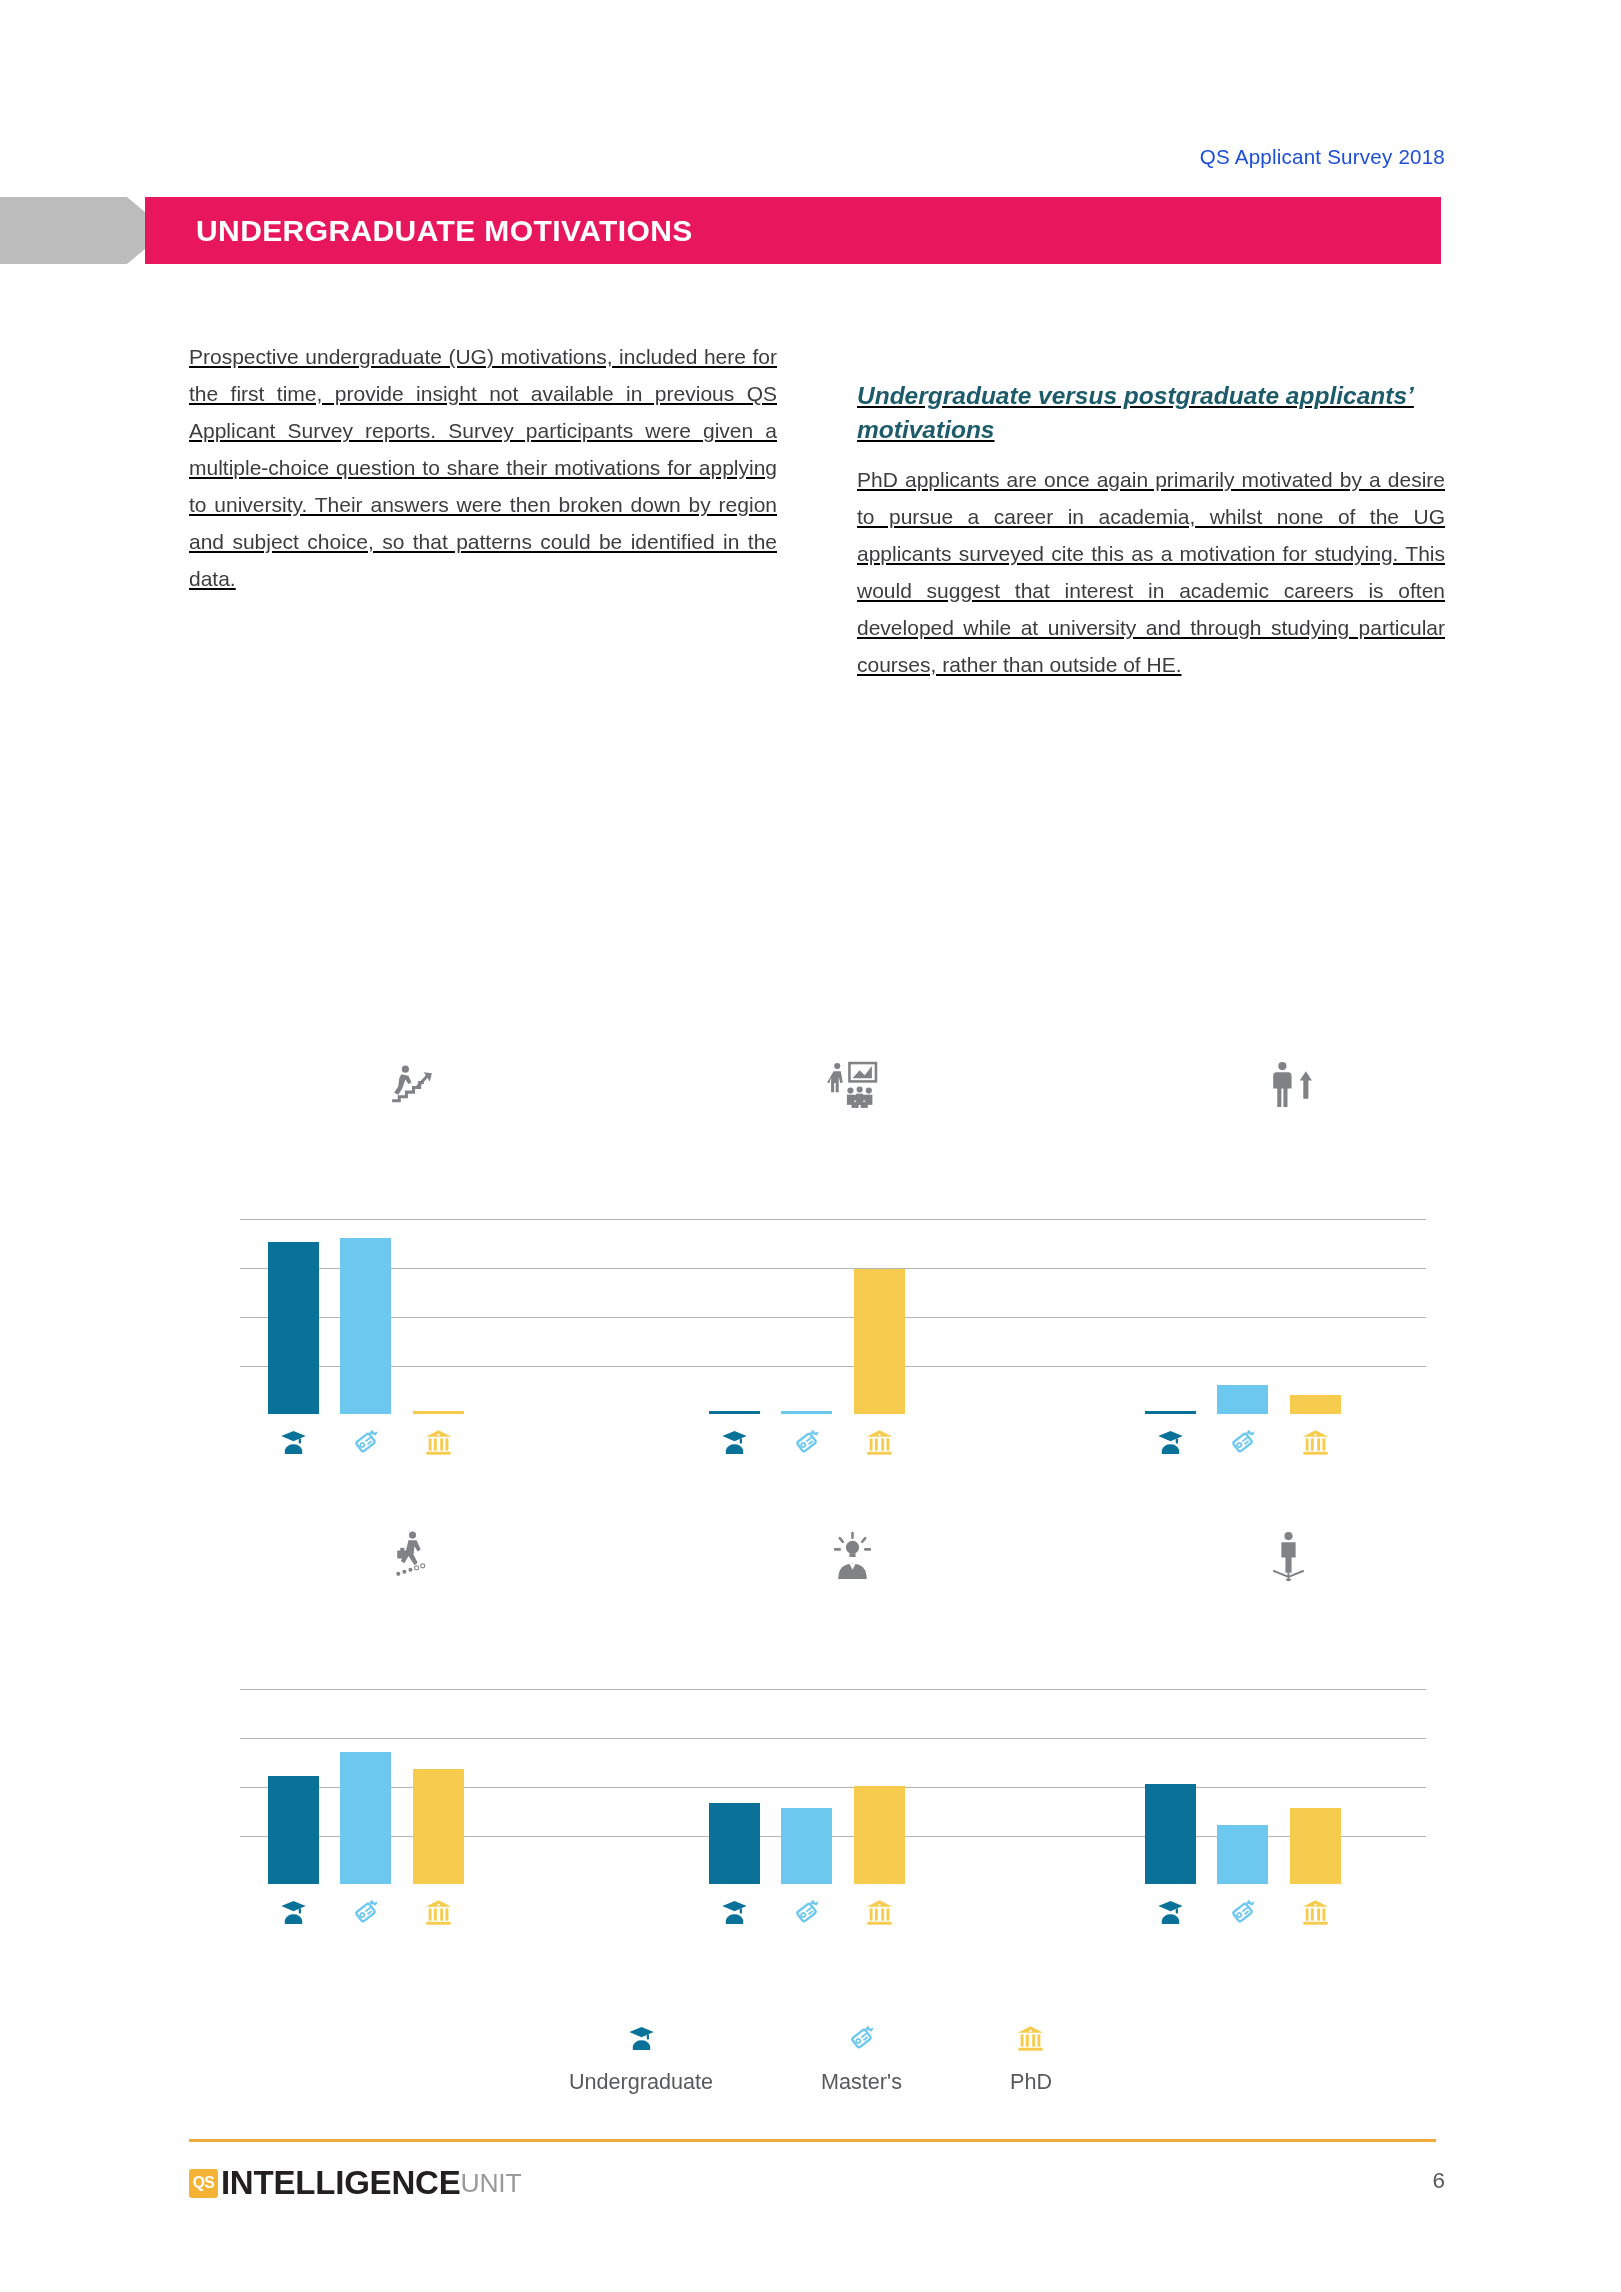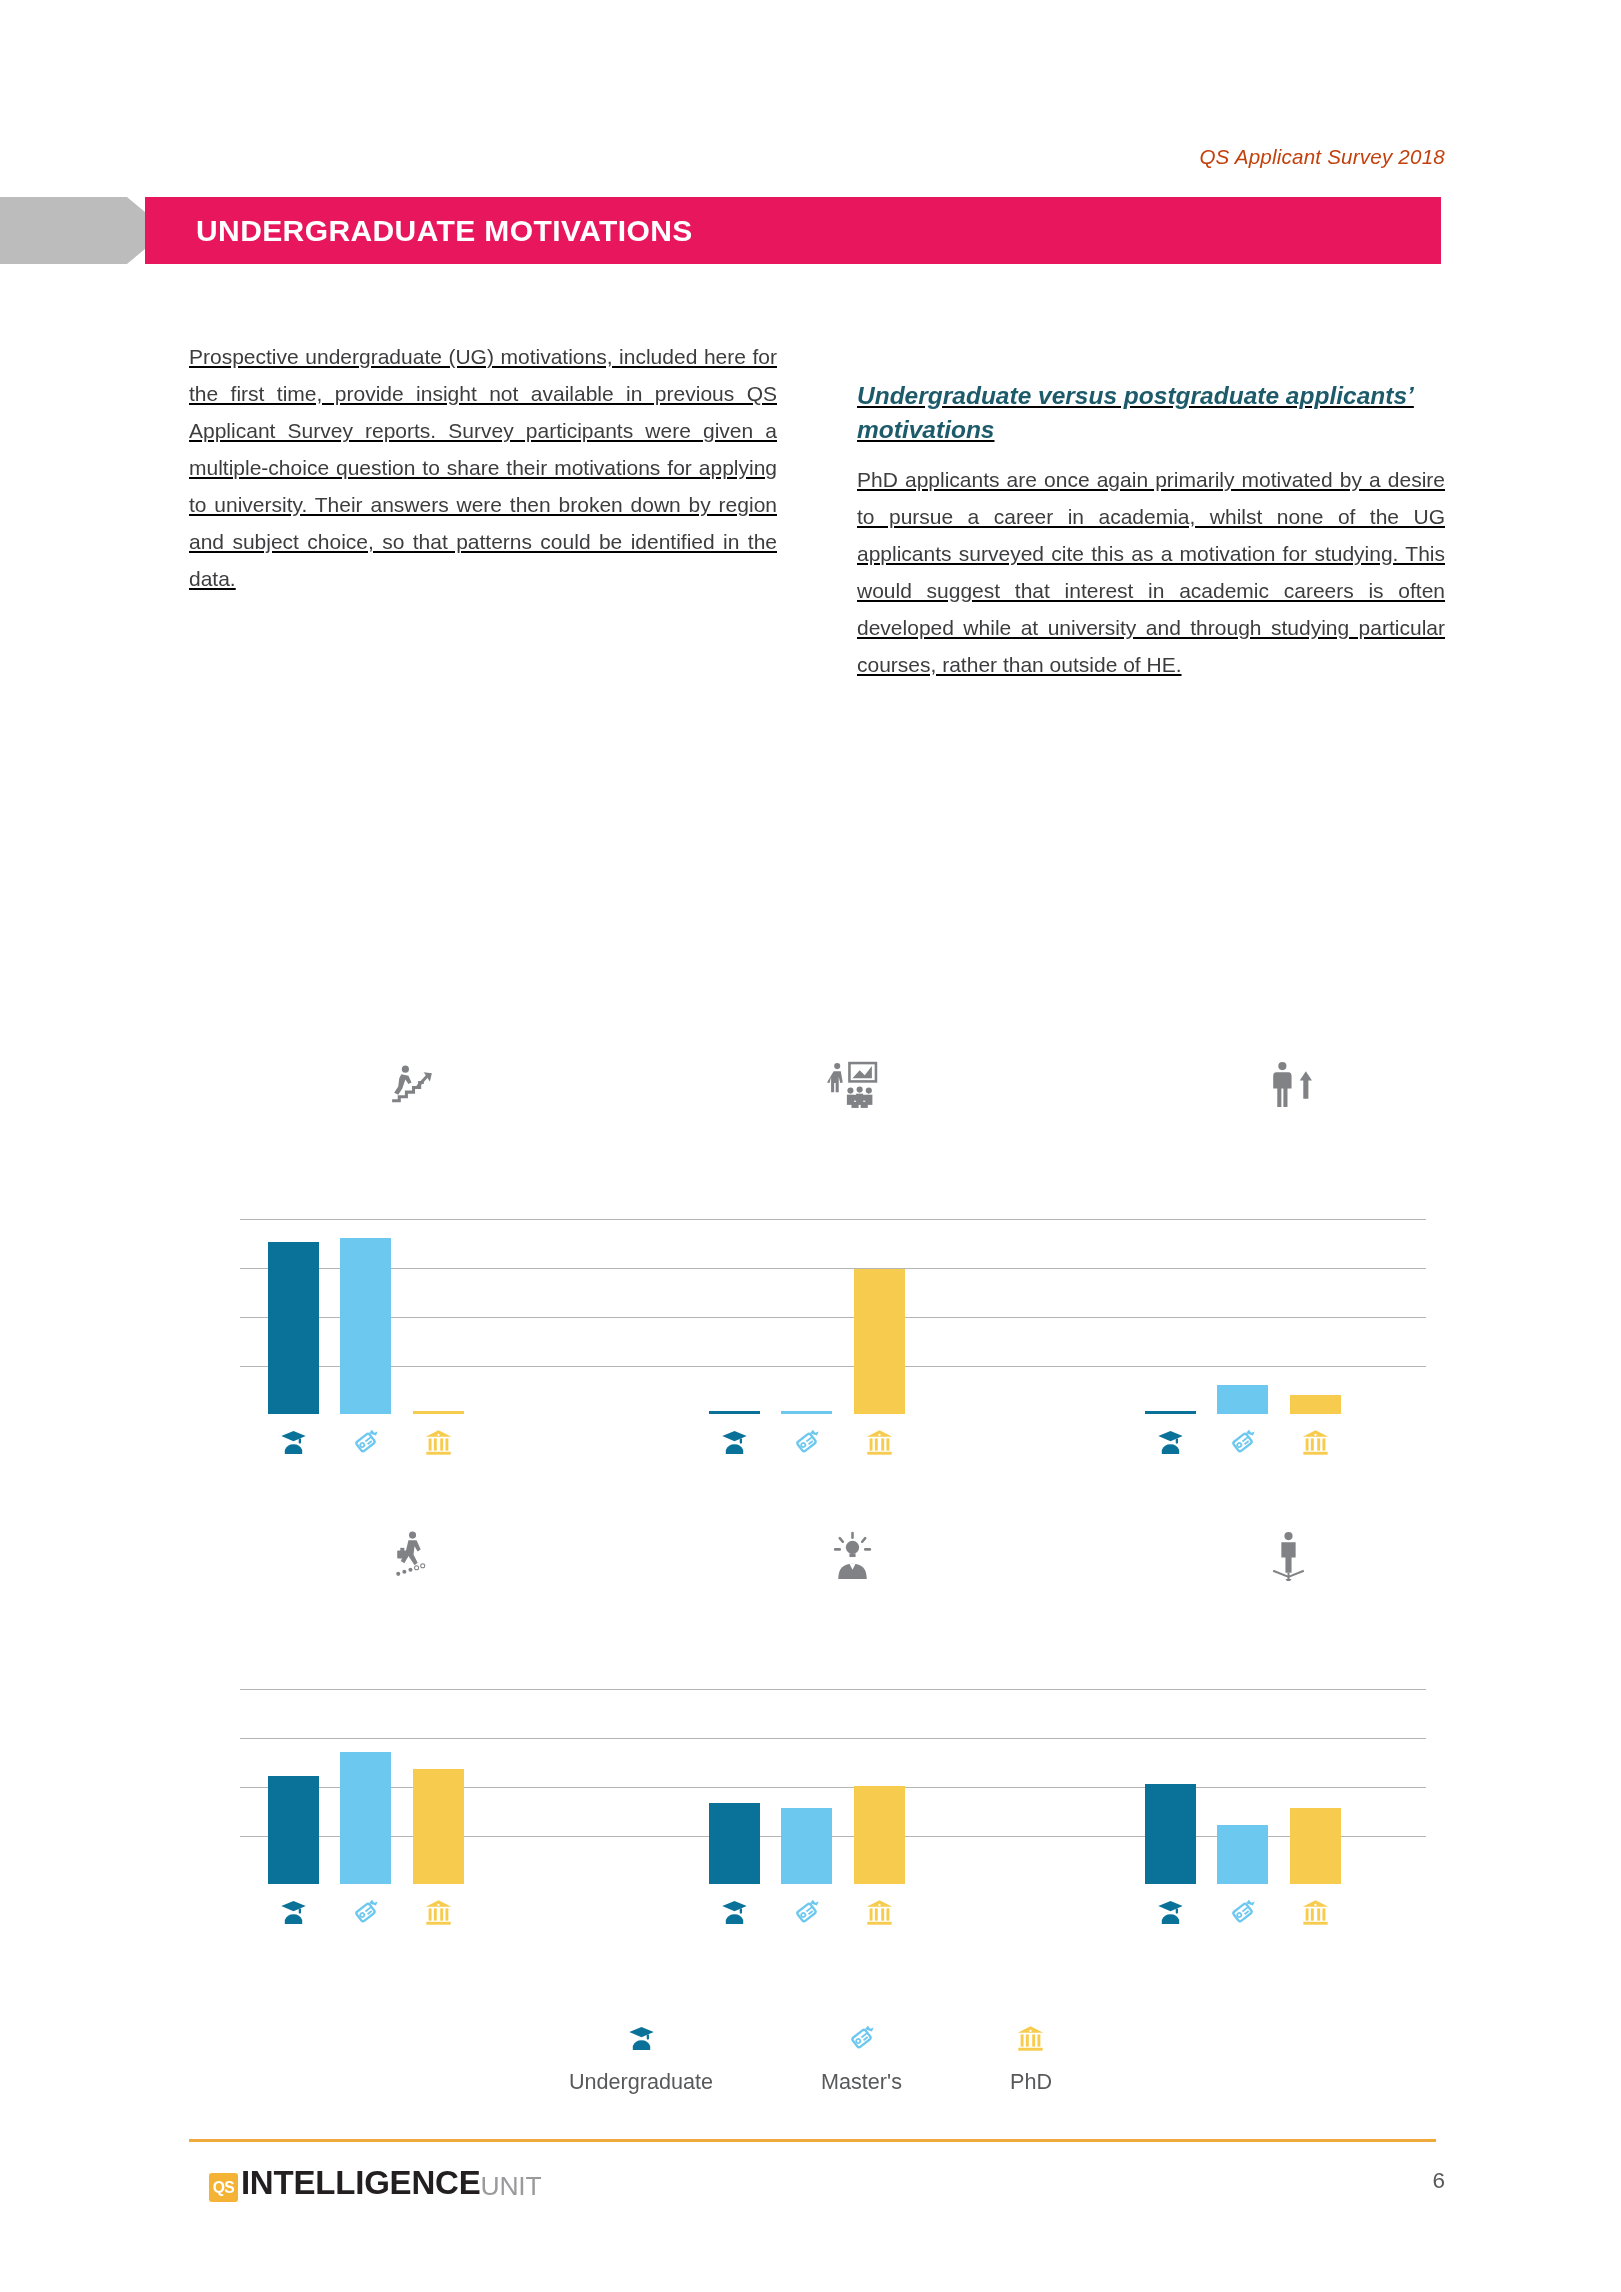--- a/index.html
+++ b/index.html
@@ -7,21 +7,21 @@
     width: 1621px; height: 2293px;
     background: #ffffff;
     font-family: "Liberation Sans", sans-serif;
     -webkit-font-smoothing: antialiased;
   }
   .page { position: relative; width: 1621px; height: 2293px; overflow: hidden; }
 
   
   .hdr-survey {
     position: absolute; top: 145px; right: 176px;
-    font-size: 20.6px; color: #c2410c; letter-spacing: 0.2px; font-style: italic;
+    font-size: 20.6px; color: #1d4ed8; letter-spacing: 0.2px;
   }
   .banner { position: absolute; left: 0; top: 197px; width: 1441px; height: 47px; }
   .banner-grey {
     position: absolute; left: 0; top: 0; width: 167px; height: 67px;
     background: #bcbcbc;
     clip-path: polygon(0 0, 127px 0, 167px 50%, 127px 100%, 0 100%);
   }
   .banner-pink {
     position: absolute; left: 145px; top: 0; width: 1296px; height: 67px;
     background: #e8175d;
@@ -102,21 +102,21 @@
     display: flex; justify-content: center; gap: 108px;
   }
   .leg-item { display: flex; align-items: center; gap: 11.8px; flex-direction: column; }
   .leg-item span.txt { font-size: 21.6px; color: #58595b; }
 
   
   .foot-rule {
     position: absolute; left: 189px; top: 2139px; width: 1247px; height: 2.9px;
     background: #f0a93b;
   }
-  .logo { position: absolute; left: 189px; top: 2164px; display: flex; align-items: flex-end; margin-left: 20px; }
+  .logo { position: absolute; left: 189px; top: 2164px; display: flex; align-items: center; }
   .logo-mark {
     width: 29px; height: 29px; background: #f5b335; border-radius: 2.9px;
     color: #ffffff; font-size: 15.7px; font-weight: bold;
     display: flex; align-items: center; justify-content: center;
     letter-spacing: -0.5px; margin-right: 2.9px;
   }
   .logo-a { font-size: 33px; font-weight: bold; color: #231f20; letter-spacing: -0.2px; }
   .logo-b { font-size: 26.5px; font-weight: 300; color: #9a9a9c; letter-spacing: -0.2px; }
   .pageno {
     position: absolute; right: 176px; top: 2168px;

